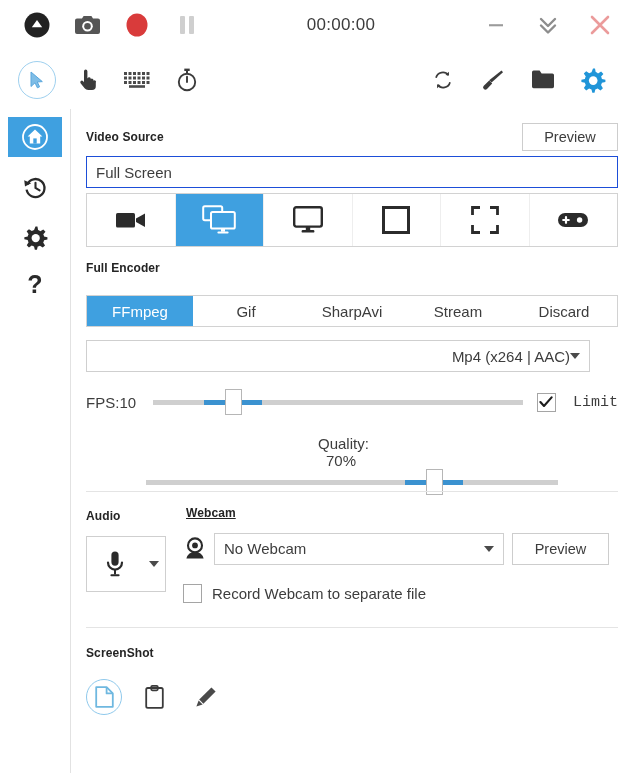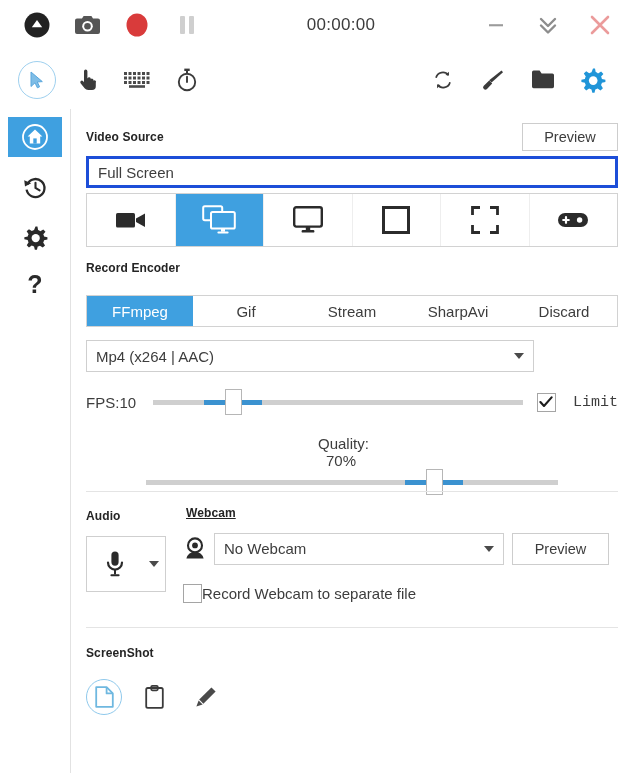--- a/index.html
+++ b/index.html
@@ -66,21 +66,21 @@
   
   .content { position:absolute; left:71px; top:109px; width:561px; height:664px; background:#fff; }
 
   .sec-title {
     font-size:12px; font-weight:bold; color:#242424; letter-spacing:0.1px;
   }
 
   .row { display:flex; align-items:center; }
 
   .txtbox {
-    height:32px; border:3px solid #1d4ed8; background:#fff;
+    height:32px; border:1px solid #1d4ed8; background:#fff;
     display:flex; align-items:center; padding:0 9px;
     font-size:15px; color:#3d3d3d;
   }
 
   .btn-plain {
     height:28px; border:1px solid #cdcdcd; background:#fff;
     display:flex; align-items:center; justify-content:center;
     font-size:14.5px; color:#3d3d3d; padding:0 12px; cursor:pointer;
   }
 
@@ -387,31 +387,31 @@
 
       <div class="src-cell">
         <svg width="32" height="18" viewBox="0 0 32 18">
           <rect x="1" y="2" width="30" height="14" rx="7" fill="#2b2b2b"></rect>
           <path d="M9 6.2 L9 11.8 M6.2 9 L11.8 9" stroke="#ffffff" stroke-width="2.2" stroke-linecap="round"></path>
           <circle cx="22.6" cy="9" r="2.7" fill="#ffffff"></circle>
         </svg>
       </div>
     </div>
 
-    <div class="sec-title" style="position:absolute;left:15px;top:152px;">Record Encoder</div>
+    <div class="sec-title" style="position:absolute;left:15px;top:152px;">Full Encoder</div>
 
     <div class="tabs" style="position:absolute;left:15px;top:186px;width:532px;">
       <div class="tab active">FFmpeg</div>
       <div class="tab">Gif</div>
+      <div class="tab">SharpAvi</div>
       <div class="tab">Stream</div>
-      <div class="tab">SharpAvi</div>
       <div class="tab">Discard</div>
     </div>
 
-    <div class="combo" style="position:absolute;left:15px;top:231px;width:448px;">
+    <div class="combo" style="position:absolute;left:15px;top:231px;width:504px;text-align:right;">
       <span class="cv">Mp4 (x264 | AAC)</span>
       <span class="caret"></span>
     </div>
 
     <div class="row" style="position:absolute;left:15px;top:280px;width:532px;height:26px;">
       <span class="slabel" style="width:40px;">FPS:</span>
       <span class="slabel" style="width:40px;">10</span>
       <div class="slider" style="width:370px;flex:none;">
         <div class="strack"></div>
         <div class="sfill" id="fpsFill" style="left: 50.55px; width: 58px;"></div>
@@ -464,21 +464,21 @@
           <path d="M2.4 21.6 A8.8 8.8 0 0 1 19.6 21.6 Z" fill="#2b2b2b"></path>
         </svg>
       </span>
       <div class="combo" style="width:290px;">
         <span class="cv">No Webcam</span>
         <span class="caret"></span>
       </div>
       <div class="btn-plain" style="height:32px;width:97px;margin-left:8px;">Preview</div>
     </div>
 
-    <div class="row" style="position:absolute;left:112px;top:475px;">
+    <div class="row" style="position:absolute;left:112px;top:475px;gap:10px;">
       <span class="chk"></span>
       <span class="slabel">Record Webcam to separate file</span>
     </div>
 
     <div class="hr" style="position:absolute;left:15px;top:518px;width:532px;"></div>
 
     <div class="sec-title" style="position:absolute;left:15px;top:537px;">ScreenShot</div>
 
     <div class="row" style="position:absolute;left:15px;top:570px;align-items:center;">
 

